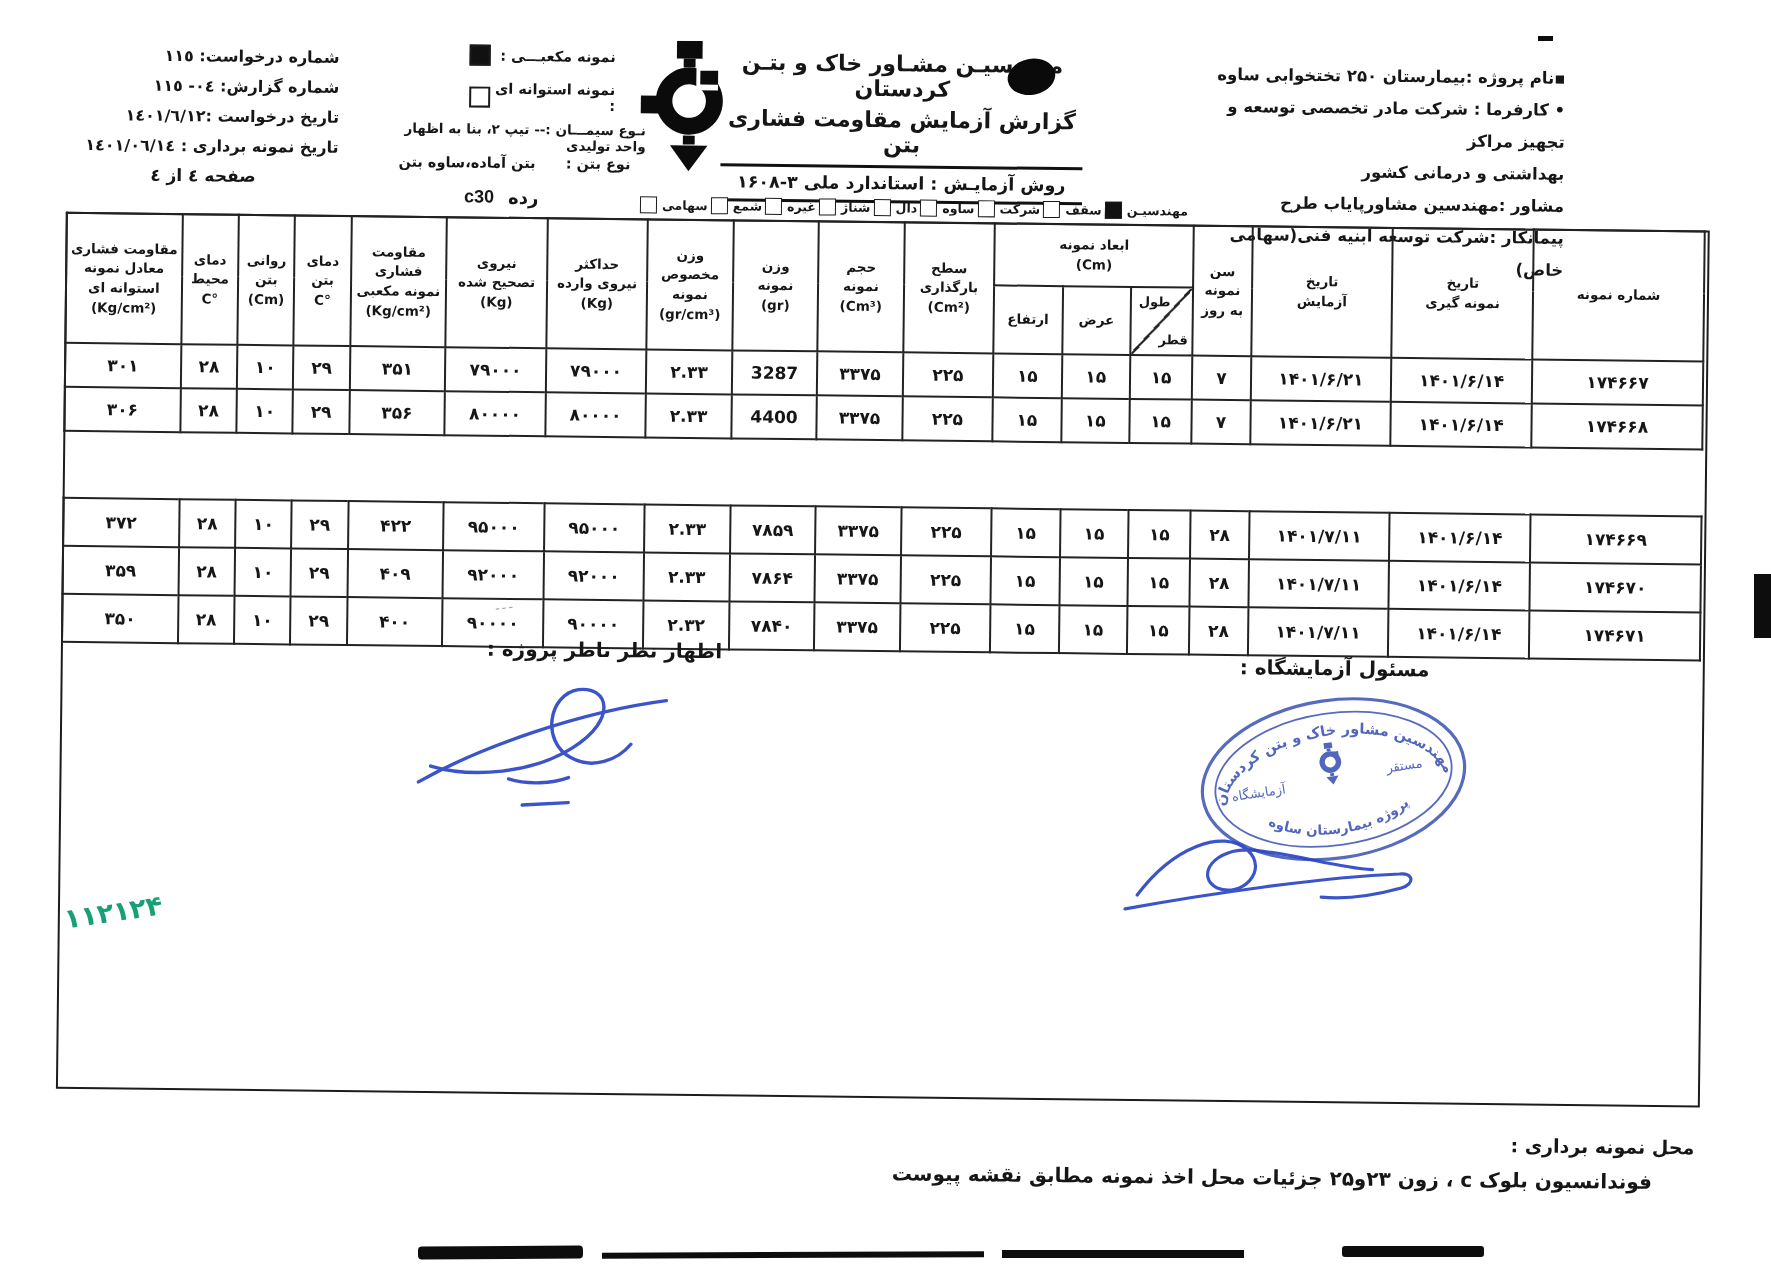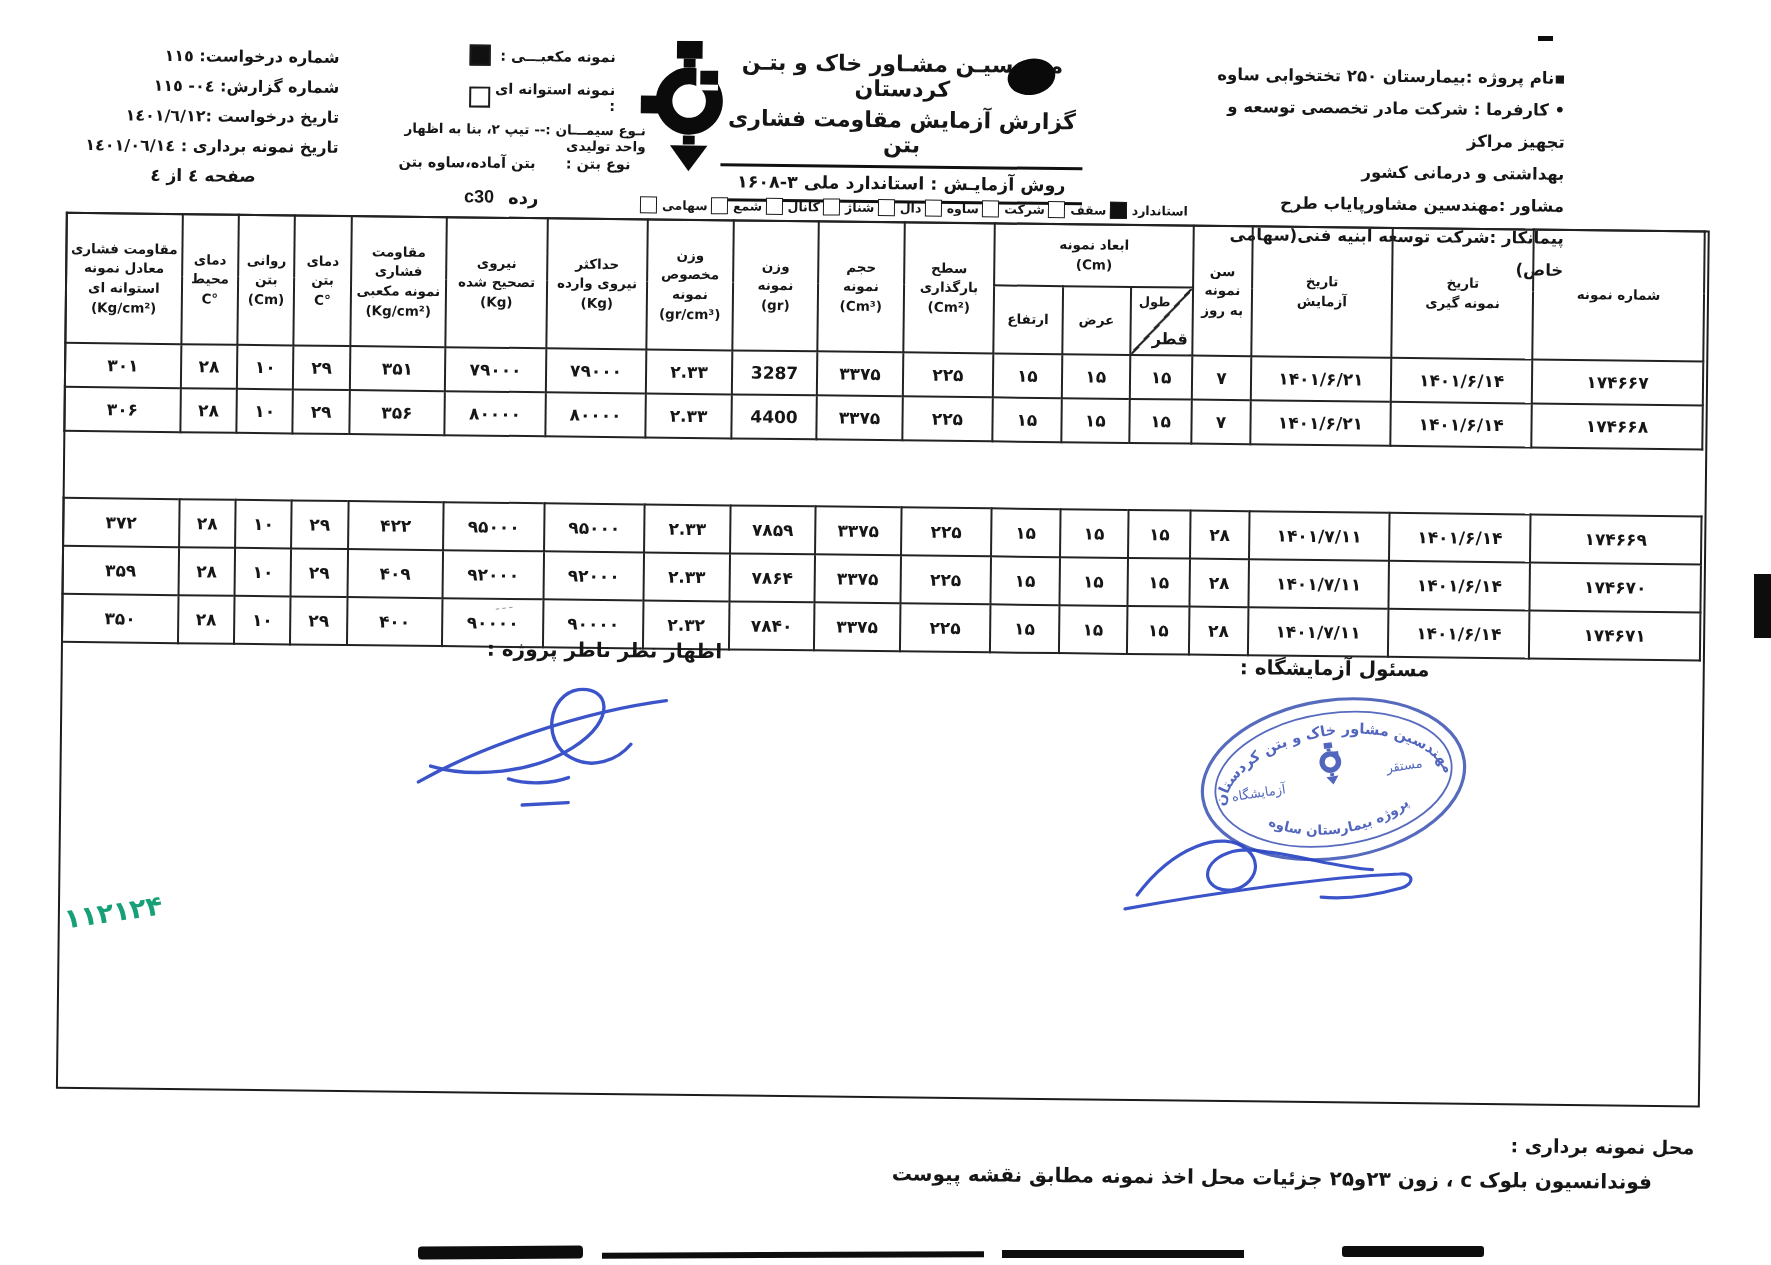--- a/index.html
+++ b/index.html
@@ -30,21 +30,21 @@
   table.t{border-collapse:collapse;table-layout:fixed;width:1640px;direction:rtl;}
   table.t th,table.t td{border:2px solid #222;padding:0;text-align:center;vertical-align:middle;}
   table.t th{font-size:13.5px;font-weight:600;white-space:pre-line;line-height:1.45;}
   tr.h1>th{height:60px;}
   tr.h2>th{height:66px;}
   table.t td{height:42px;font-size:17px;font-weight:700;}
   table.b2 td{height:46px;}
   .diagcell{position:relative;
     background:linear-gradient(to top left,transparent calc(50% - 1.2px),#222 calc(50% - 1.2px),#222 calc(50% + 1.2px),transparent calc(50% + 1.2px));}
   .diagcell .len{position:absolute;top:5px;left:7px;font-size:13px;font-weight:600;}
-  .diagcell .dia{position:absolute;bottom:4px;right:4px;font-size:16px;font-weight:600;}
+  .diagcell .dia{position:absolute;bottom:4px;right:4px;font-size:13px;font-weight:600;}
   .gap-b2{position:absolute;left:-2px;top:283px;}
   
   .lab-label{left:1245px;top:642px;font-size:20px;font-weight:800;}
   .sup-label{left:492px;top:632px;font-size:20px;font-weight:800;}
   .pencil{left:500px;top:594px;font-size:11px;color:#9a9a96;letter-spacing:2px;transform:rotate(-8deg);}
   .stamp{left:1200px;top:680px;transform:rotate(-9deg);}
   .sig{pointer-events:none;}
   .green-note{left:72px;top:896px;font-size:27px;font-weight:800;letter-spacing:4px;transform:rotate(-9deg);}
   .loc-label{right:66px;top:1118px;font-size:19px;font-weight:800;}
   .loc-value{right:108px;top:1152px;font-size:20px;font-weight:800;}
@@ -106,21 +106,21 @@
   <div class="abs proj-info">
     <div>▪نام پروژه :بیمارستان ۲۵۰ تختخوابی ساوه</div>
     <div>• کارفرما : شرکت مادر تخصصی توسعه و تجهیز مراکز</div>
     <div style="padding-left:24px;">بهداشتی و درمانی کشور</div>
     <div>مشاور :مهندسین مشاورپایاب طرح</div>
     <div>پیمانکار :شرکت توسعه ابنیه فنی(سهامی خاص)</div>
   </div>
 
   <div class="abs elem-row">
     <span class="elem">
-          <span>استاندارد</span>
+          <span>مهندسیـن</span>
           <span class="cbox filled"></span>
         </span>
     <span class="elem">
           <span>سقف</span>
           <span class="cbox"></span>
         </span>
     <span class="elem">
           <span>شرکت</span>
           <span class="cbox"></span>
         </span>
@@ -130,21 +130,21 @@
         </span>
     <span class="elem">
           <span>دال</span>
           <span class="cbox"></span>
         </span>
     <span class="elem">
           <span>شناژ</span>
           <span class="cbox"></span>
         </span>
     <span class="elem">
-          <span>کانال</span>
+          <span>غیره</span>
           <span class="cbox"></span>
         </span>
     <span class="elem">
           <span>شمع</span>
           <span class="cbox"></span>
         </span>
     <span class="elem">
           <span>سهامی</span>
           <span class="cbox"></span>
         </span>

